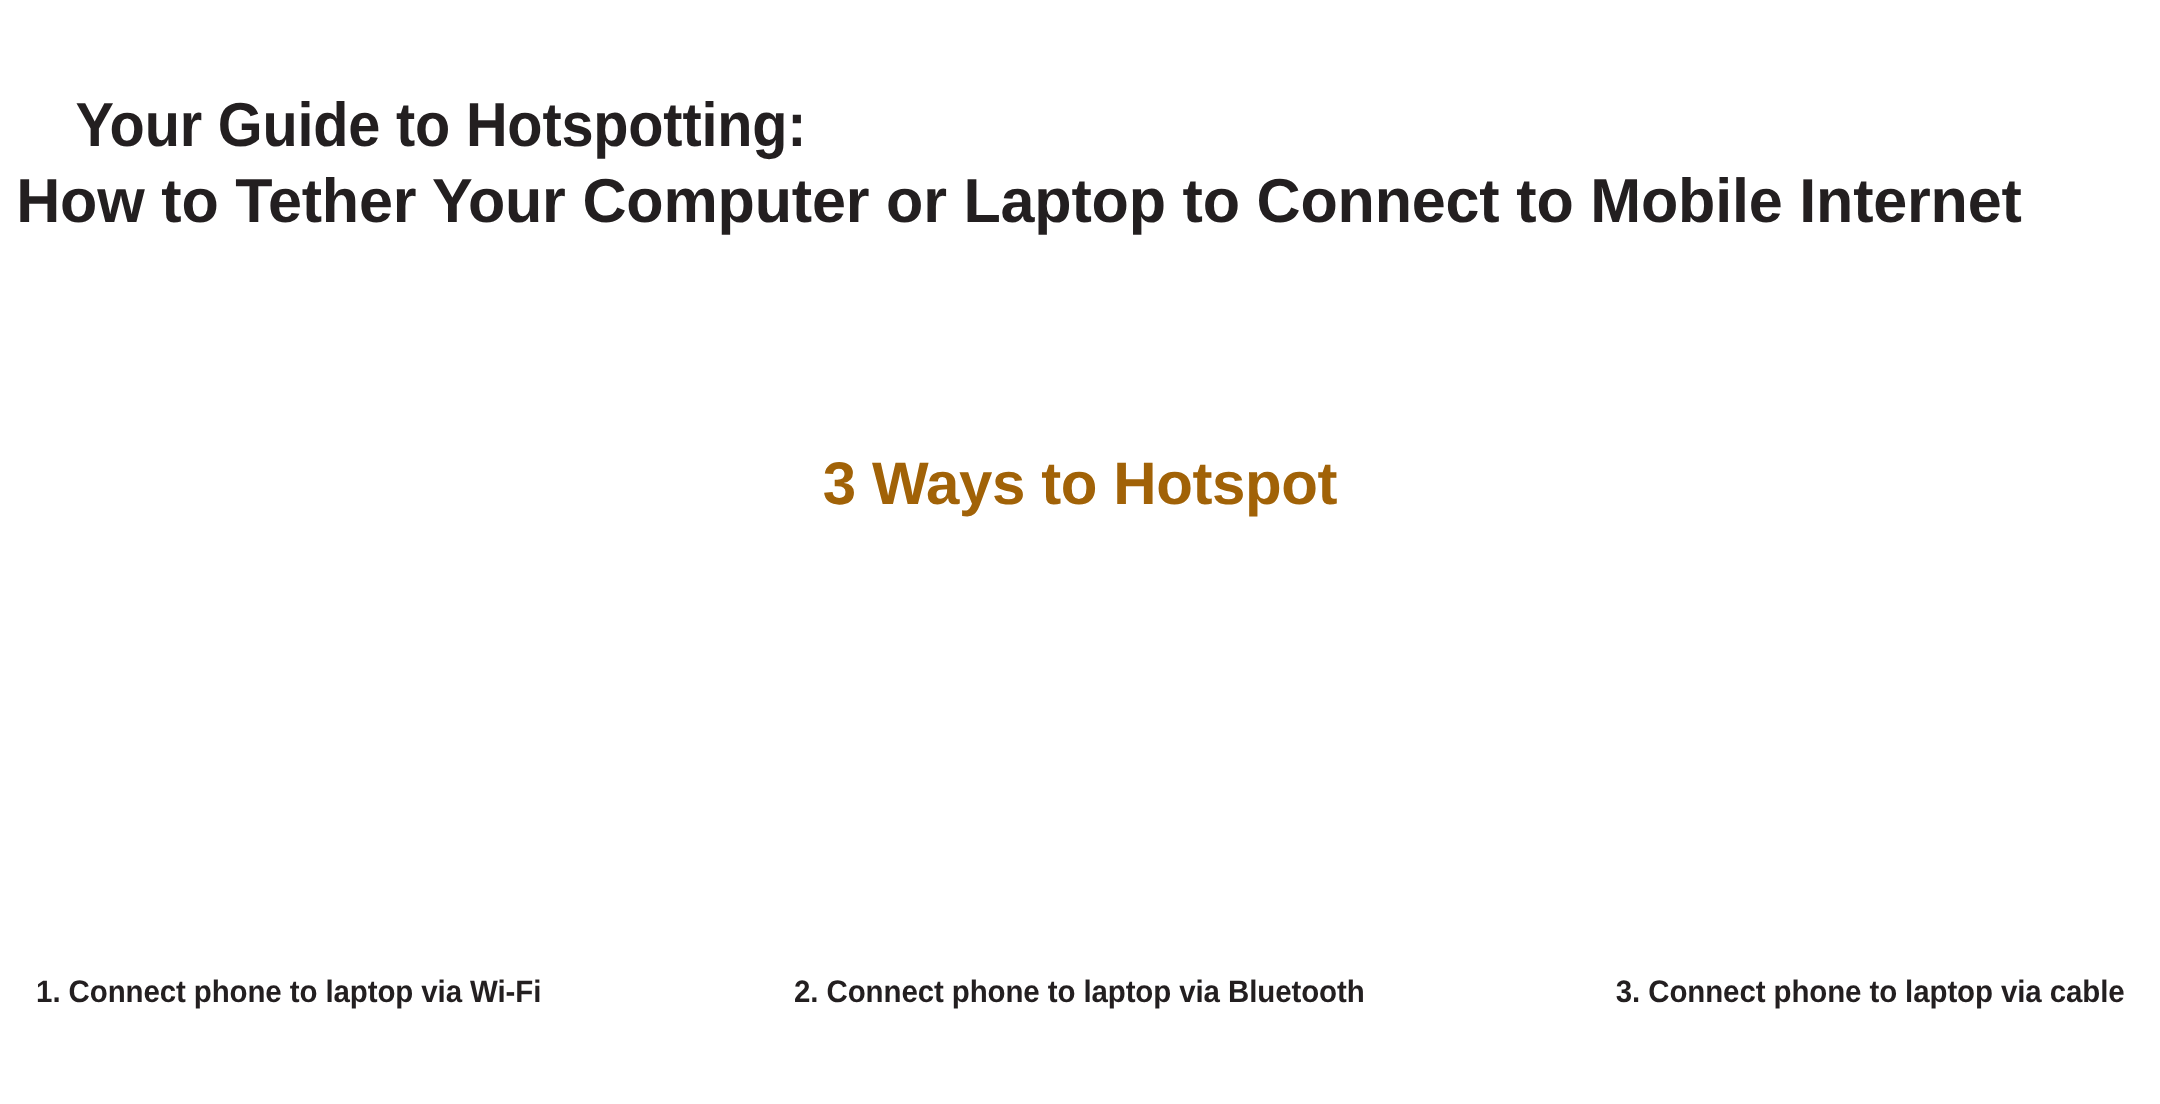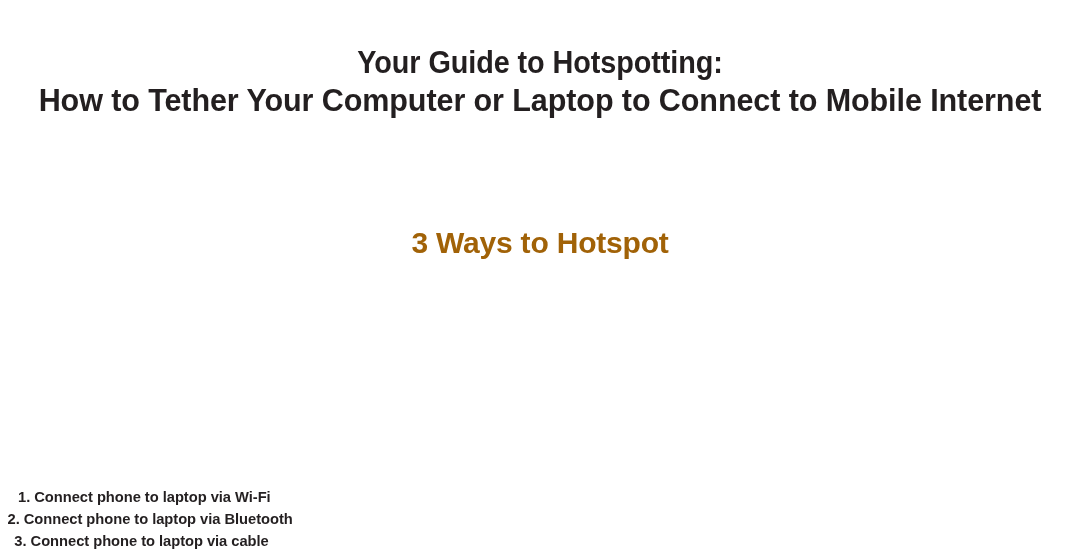--- a/index.html
+++ b/index.html
@@ -22,21 +22,21 @@
     inset: 0;
     background: #ffffff;
   }
 
   
   .title-block {
     position: absolute;
     top: 44px;
     left: 0;
     width: 1080px;
-    text-align: center;
+    text-align: left;
   }
   .title-line {
     display: block;
     font-family: "Liberation Sans Narrow", "Liberation Sans", "DejaVu Sans Condensed", sans-serif;
     font-weight: 700;
     font-size: 31px;
     line-height: 38px;
     letter-spacing: -0.1px;
     color: #231f20;
     transform: scaleX(0.93);
@@ -85,21 +85,21 @@
   }
 
   
   .caption-row {
     position: absolute;
     top: 486px;
     left: 0;
     width: 1080px;
     height: 26px;
     display: flex;
-    flex-direction: column;
+    flex-direction: row;
     align-items: flex-start;
   }
   .caption {
     flex: 1 1 0;
     font-family: "Liberation Sans Narrow", "Liberation Sans", "DejaVu Sans Condensed", sans-serif;
     font-weight: 700;
     font-size: 15.5px;
     line-height: 22px;
     letter-spacing: -0.05px;
     color: #231f20;

